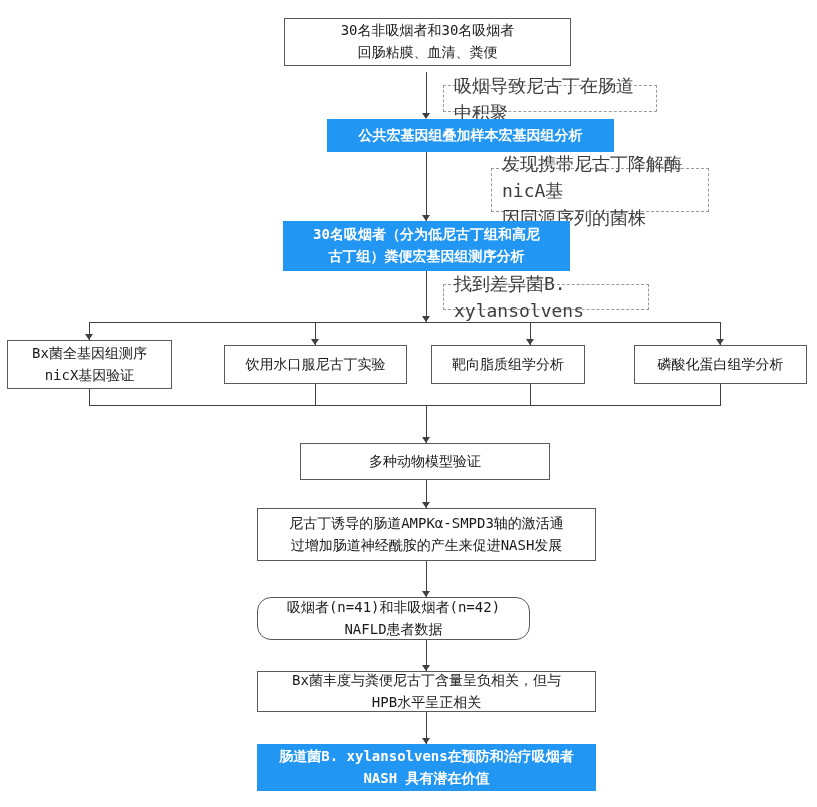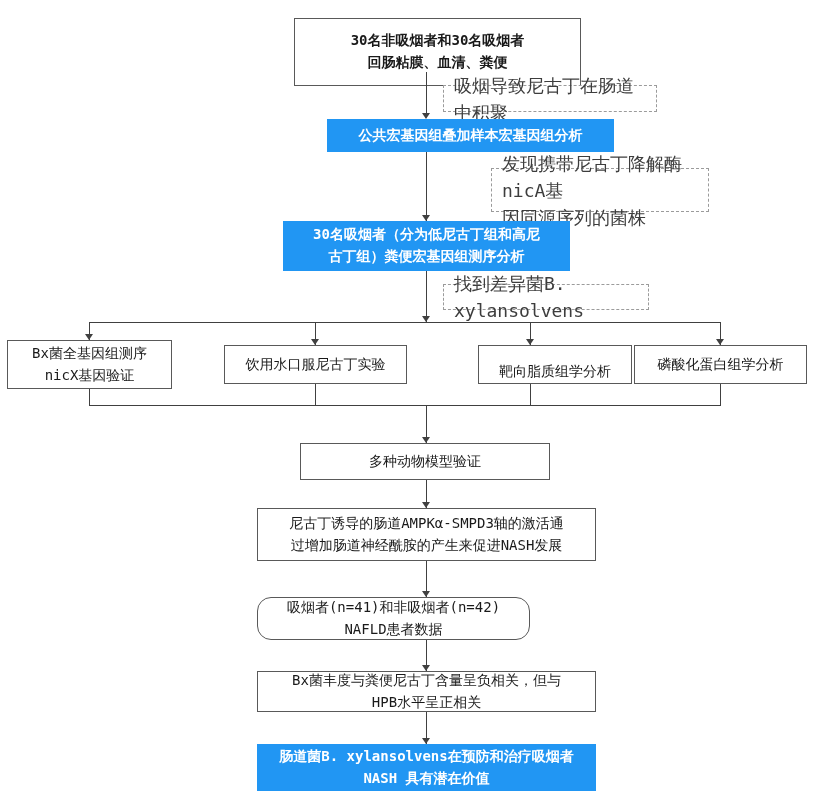--- a/index.html
+++ b/index.html
@@ -45,21 +45,21 @@
     border-left:4px solid transparent;
     border-right:4px solid transparent;
     border-top:6px solid #404040;
   }
 </style>
 </head>
 <body>
 
 <div class="canvas">
 
-  <div class="box" style="left:294px;top:18px;width:287px;height:68px;font-weight:bold;">
+  <div class="box" style="left:284px;top:18px;width:287px;height:48px;">
     <div>30名非吸烟者和30名吸烟者</div>
     <div>回肠粘膜、血清、粪便</div>
   </div>
 
   <div class="vline" style="left:426px;top:72px;height:42px;"></div>
   <div class="arrow" style="left:422px;top:113px;"></div>
 
   <div class="note" style="left:443px;top:85px;width:214px;height:27px;">
     <div>吸烟导致尼古丁在肠道中积聚</div>
   </div>
@@ -99,21 +99,21 @@
   <div class="vline" style="left:720px;top:322px;height:23px;"></div>
   <div class="arrow" style="left:716px;top:339px;"></div>
 
   <div class="box" style="left:224px;top:345px;width:183px;height:39px;">
     <div>饮用水口服尼古丁实验</div>
   </div>
   <div class="box" style="left:7px;top:340px;width:165px;height:49px;">
     <div>Bx菌全基因组测序</div>
     <div>nicX基因验证</div>
   </div>
-  <div class="box" style="left:478px;top:345px;width:154px;height:39px;justify-content:flex-end;">
+  <div class="box" style="left:431px;top:345px;width:154px;height:39px;">
     <div>靶向脂质组学分析</div>
   </div>
   <div class="box" style="left:634px;top:345px;width:173px;height:39px;font-family:Liberation Serif, serif;">
     <div>磷酸化蛋白组学分析</div>
   </div>
 
   <div class="vline" style="left:89px;top:389px;height:16px;"></div>
   <div class="vline" style="left:315px;top:384px;height:21px;"></div>
   <div class="vline" style="left:530px;top:384px;height:21px;"></div>
   <div class="vline" style="left:720px;top:384px;height:21px;"></div>

